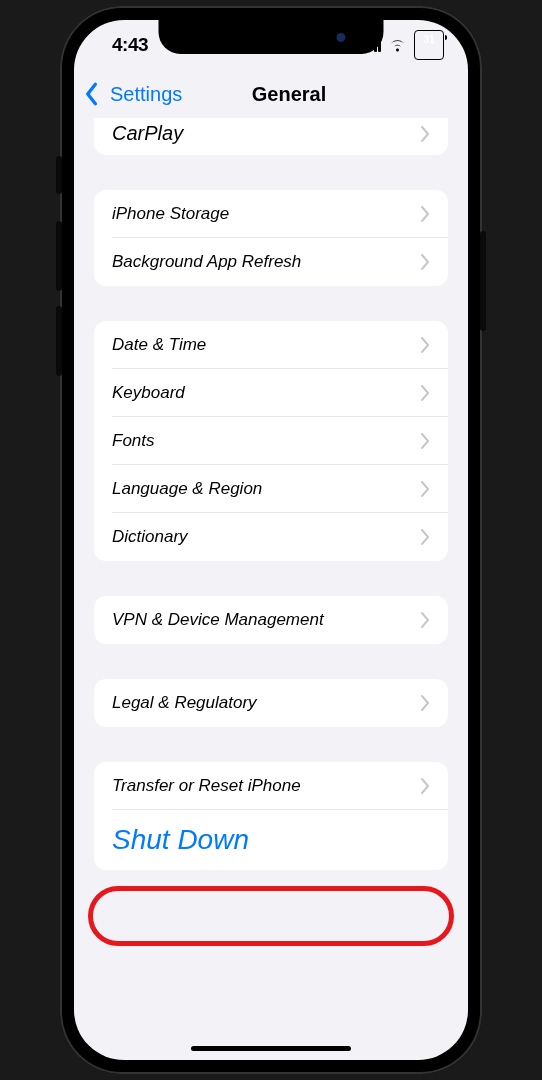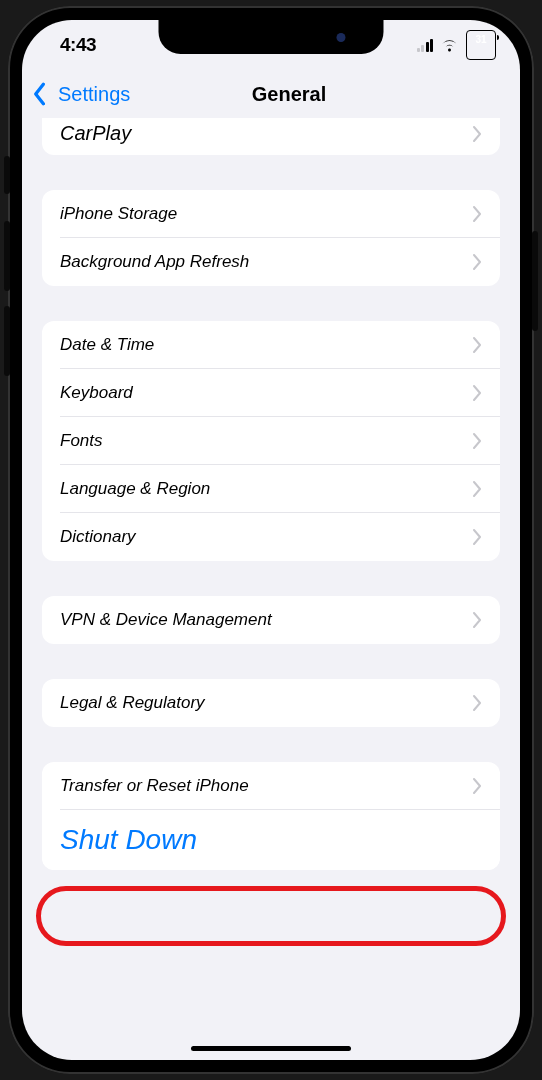--- a/index.html
+++ b/index.html
@@ -6,21 +6,21 @@
   body {
     width: 542px;
     height: 1080px;
     background: #1a1a1a;
     font-family: -apple-system, BlinkMacSystemFont, "Segoe UI", Helvetica, Arial, sans-serif;
     display: flex;
     align-items: center;
     justify-content: center;
   }
   .phone-frame {
-    width: 526px;
+    width: 422px;
     height: 1068px;
     background: #000;
     border-radius: 62px;
     padding: 14px;
     position: relative;
     box-shadow: inset 0 0 0 2px #333;
   }
   .side-button {
     position: absolute;
     background: #0a0a0a;

